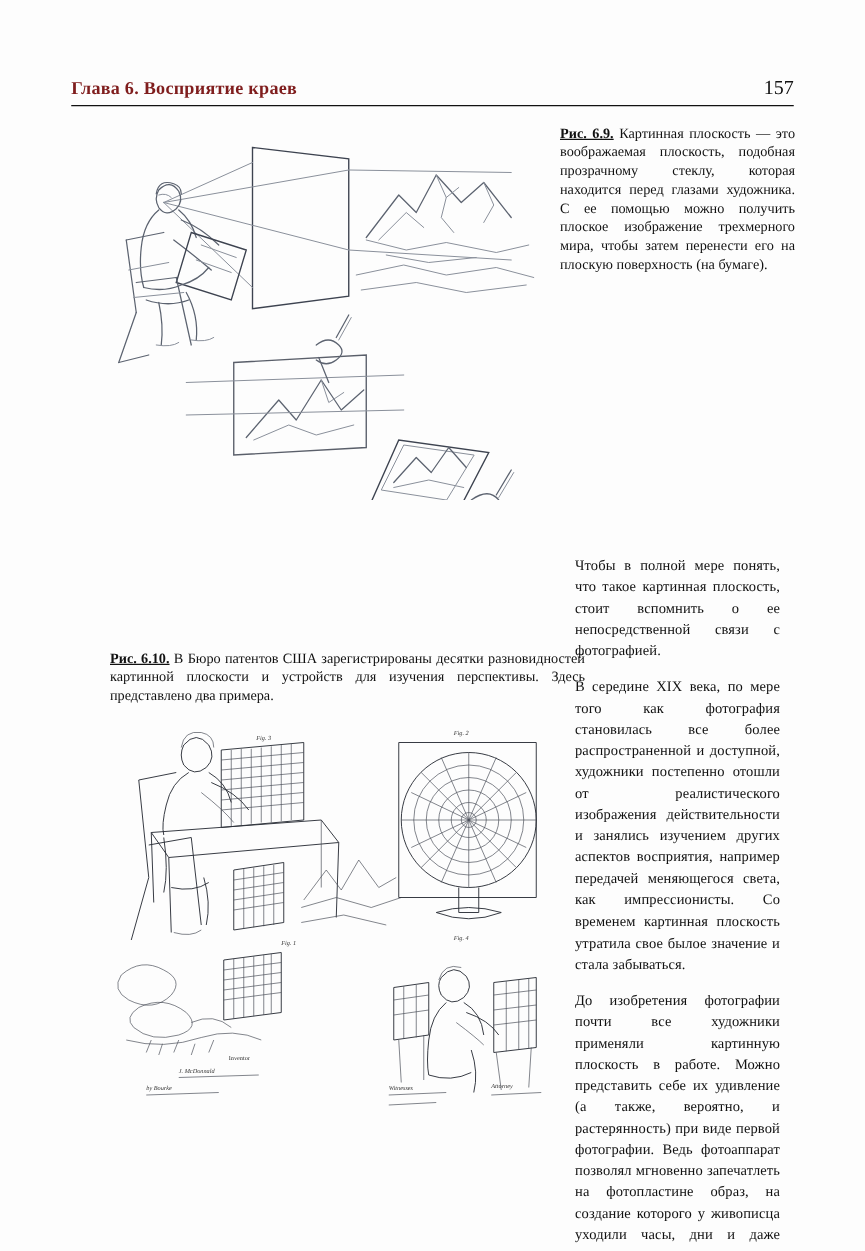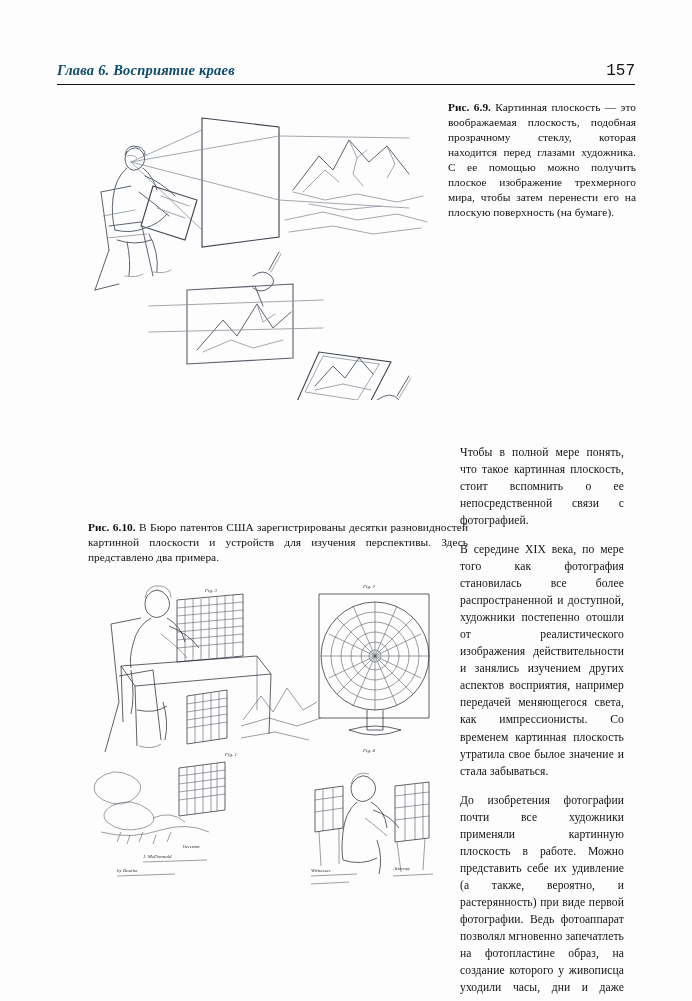--- a/index.html
+++ b/index.html
@@ -24,46 +24,44 @@
   .header {
     position: absolute;
     left: 57px;
     top: 62px;
     width: 578px;
     display: flex;
     justify-content: space-between;
     align-items: baseline;
   }
   .chapter-title {
-    font-style: italic;
     font-weight: bold;
     font-size: 14.5px;
     letter-spacing: .2px;
-    color: #0c4a6e;
+    color: #7f1d1d;
   }
   .page-number {
     font-size: 16px;
     color: #111;
-    font-family: Liberation Mono, monospace;
   }
   .header-rule {
     position: absolute;
     left: 57px;
     top: 84px;
     width: 578px;
     height: 1px;
     background: #111;
   }
   .caption {
     font-size: 11.4px;
     line-height: 1.32;
     text-align: justify;
     color: #111;
   }
-  .caption b { font-weight: bold; }
+  .caption b { font-weight: bold; text-decoration: underline; }
   .body-text {
     font-size: 11.6px;
     line-height: 1.47;
     text-align: justify;
     letter-spacing: .1px;
     color: #111;
   }
   .body-text p { margin: 12px; text-indent: 0; }
   .body-text p + p { margin-top: 0px; }
   

